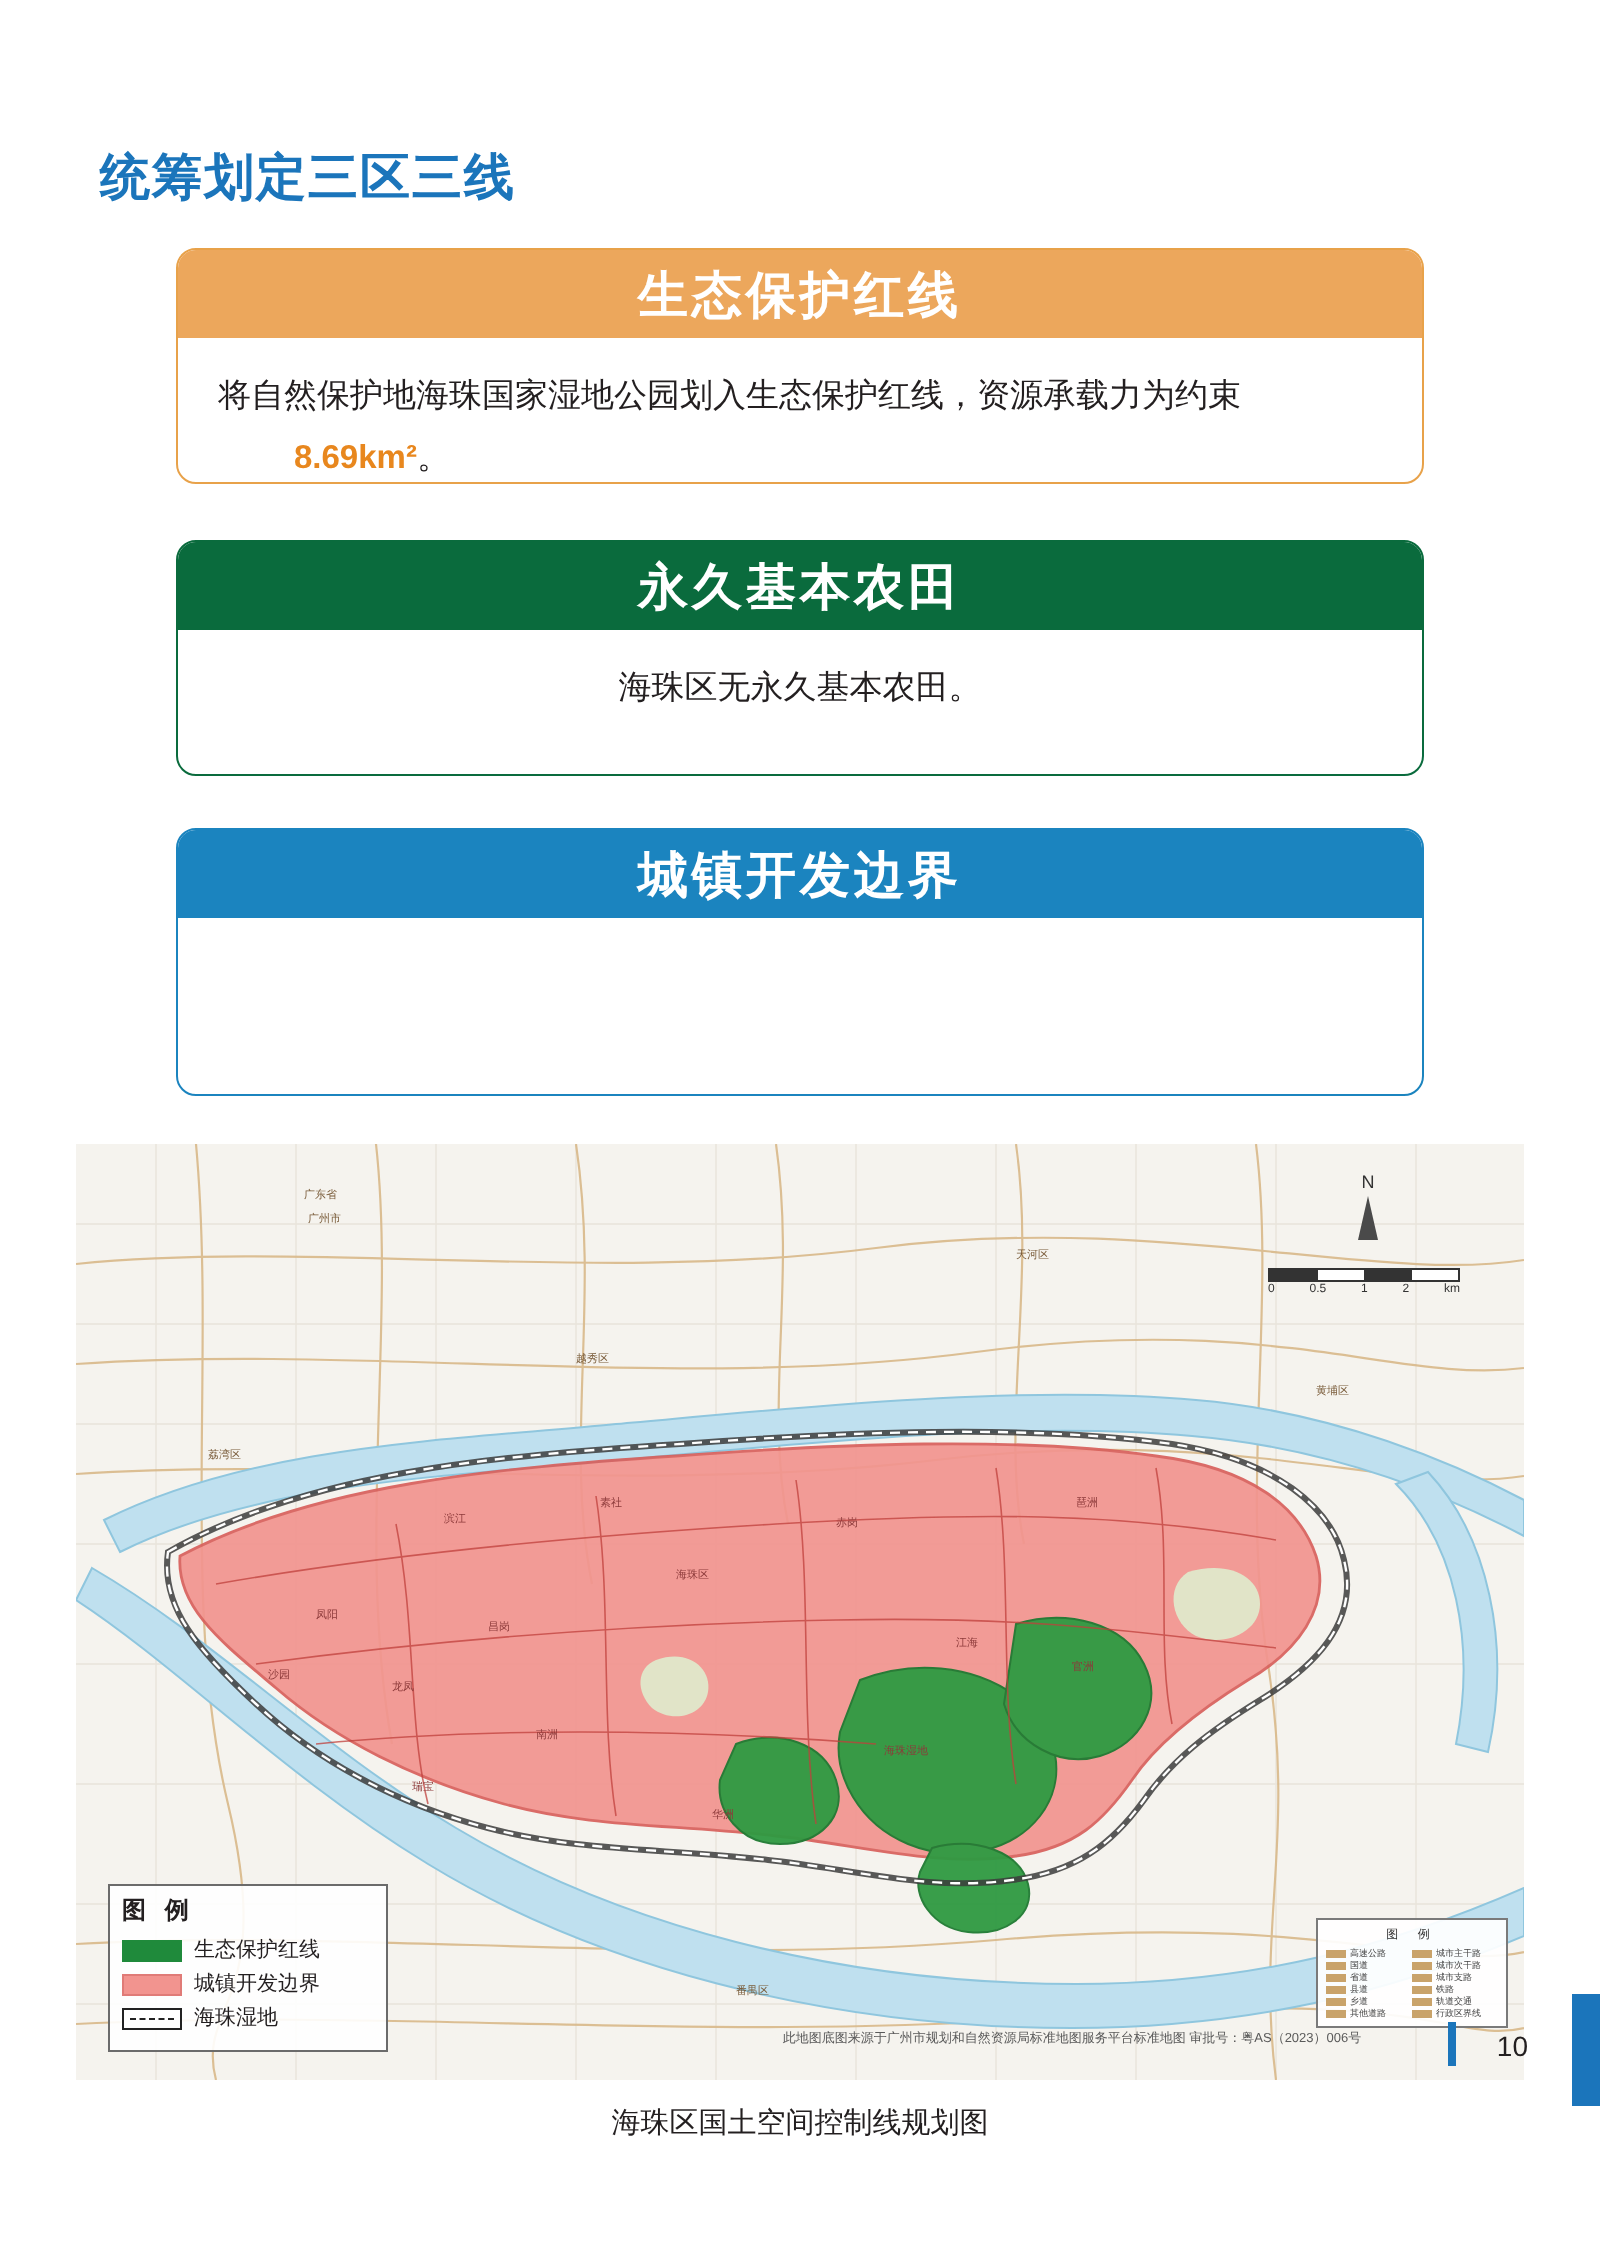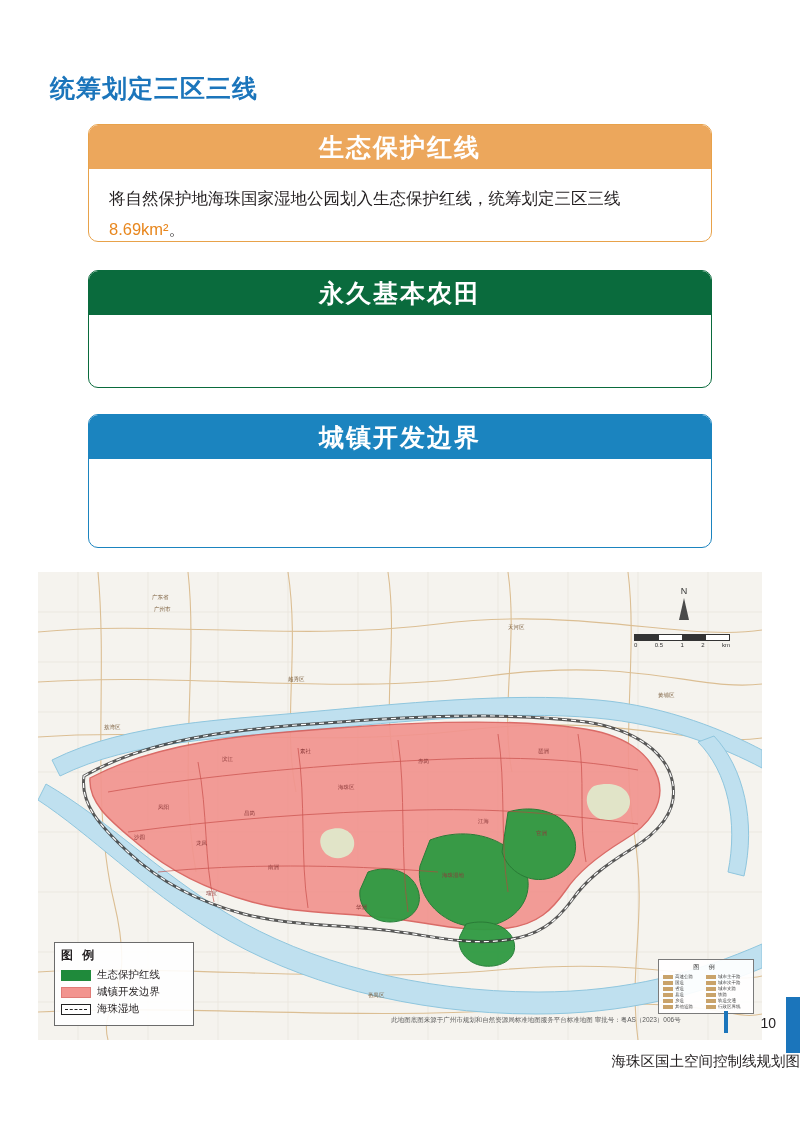--- a/index.html
+++ b/index.html
@@ -70,21 +70,21 @@
     text-align: center;
   }
   .card-2 .card-head { background: #0a6b3d; }
   .card-3 {
     top: 414px;
     border: 1.5px solid #1b84bf;
     height: 134px;
   }
   .card-3 .card-head { background: #1b84bf; }
 
-  .hl-orange { color: #e8871e; font-weight: normal; }
+  .hl-orange { color: #e8871e; font-weight: bold; margin-left: 38px; }
   .hl-blue { color: #1b75bb; font-weight: bold; }
 
   
   .map-wrap {
     position: absolute;
     left: 38px;
     top: 572px;
     width: 724px;
     height: 468px;
   }
@@ -92,21 +92,21 @@
     position: absolute;
     inset: 0;
     background: #f3f1ec;
     overflow: hidden;
   }
   .map-caption {
     position: absolute;
     left: 0;
     top: 1052px;
     width: 800px;
-    text-align: right;
+    text-align: center;
     font-size: 14.5px;
     color: #231f20;
   }
   .map-credit {
     position: absolute;
     left: 326px;
     top: 1015px;
     width: 420px;
     font-size: 6.5px;
     color: #5a5a5a;
@@ -239,21 +239,21 @@
   .mlabel {
     position: absolute;
     font-size: 5.5px;
     color: #7a5c3a;
     white-space: nowrap;
   }
   .mlabel.inner { color: #8c3a3a; }
   
   .page-num {
     position: absolute;
-    right: 24px;
+    right: 36px;
     bottom: 22px;
     font-size: 14px;
     color: #231f20;
     margin-left: 12px;
   }
   .page-num-bar {
     position: absolute;
     right: 72px;
     bottom: 20px;
     width: 4px;
@@ -272,26 +272,29 @@
 </head>
 <body>
 
 <div class="page">
 
   <div class="section-title">统筹划定三区三线</div>
 
   <div class="card card-1">
     <div class="card-head">生态保护红线</div>
     <div class="card-body">
-      <span>将自然保护地海珠国家湿地公园划入生态保护红线，统筹划定三区三线</span><span class="hl-orange">8.69km²</span><span>。</span>
+      <span>将自然保护地海珠国家湿地公园划入生态保护红线，资源承载力为约束</span><span class="hl-orange">8.69km²</span><span>。</span>
     </div>
   </div>
 
   <div class="card card-2">
     <div class="card-head">永久基本农田</div>
+    <div class="card-body">
+      <span>海珠区无永久基本农田。</span>
+    </div>
   </div>
 
   <div class="card card-3">
     <div class="card-head">城镇开发边界</div>
   </div>
 
   <div class="map-wrap">
     <div class="map-canvas">
       <svg width="724" height="468" viewBox="0 0 724 468">
 

